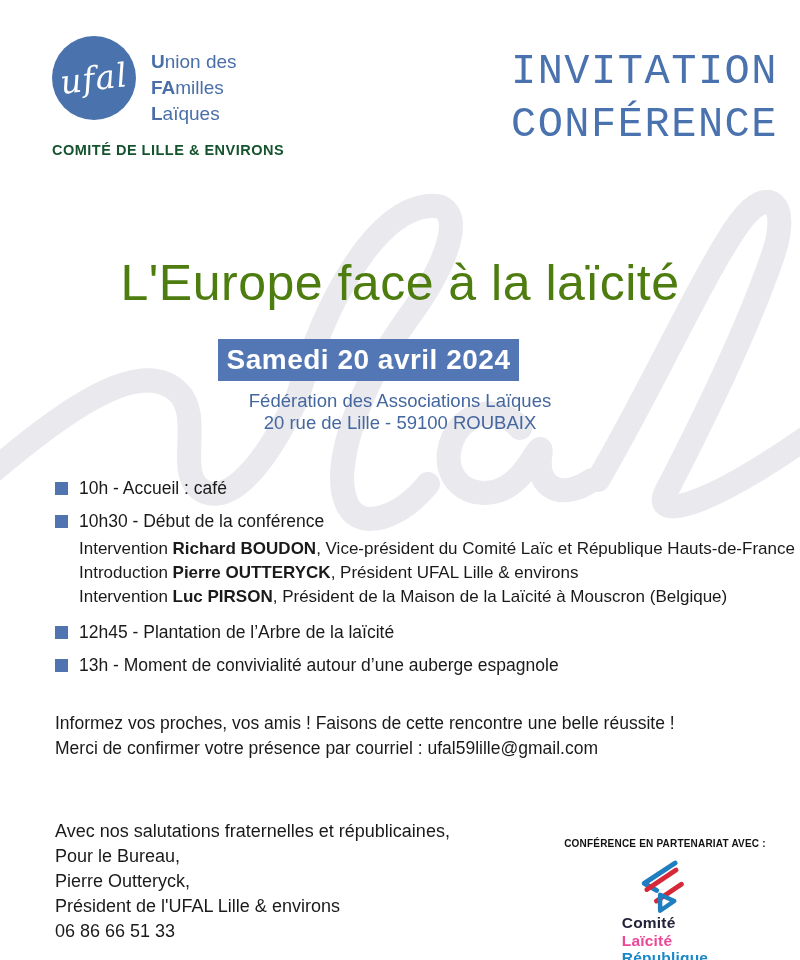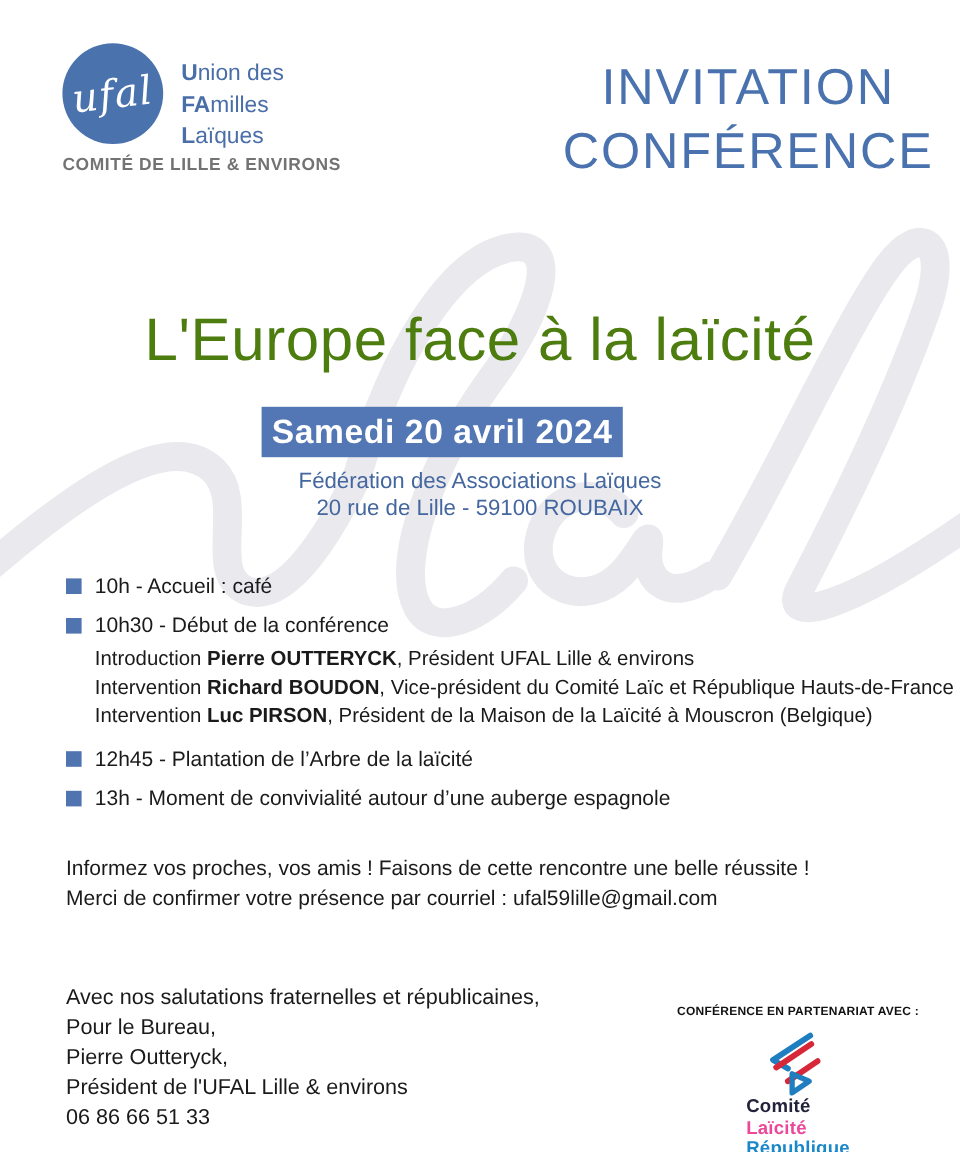--- a/index.html
+++ b/index.html
@@ -21,29 +21,30 @@
     background:#4a72ad;color:#ffffff;
     display:flex;align-items:center;justify-content:center;
   }
   .logo-circle span{
     font-family:"DejaVu Serif",serif;font-style:italic;
     font-size:33px;transform:rotate(-7deg);letter-spacing:1px;
   }
   .org{margin-left:15px;padding-top:13px;color:#4a6fa8;font-size:19px;line-height:26px;}
   .org b{font-weight:700;}
   .committee{
-    margin-top:3px;color:#737373;font-weight:700;
+    margin-top:15px;color:#14532d;font-weight:700;
     font-size:14.5px;letter-spacing:0.5px;white-space:nowrap;
   }
   
   .invite{
     position:absolute;top:46px;right:22px;
     text-align:center;color:#4a72ae;
     font-size:42px;line-height:53px;letter-spacing:1.5px;font-weight:400;
     white-space:nowrap;
+    font-family:Liberation Mono, monospace;
   }
   
   .headline{
     position:absolute;top:220px;left:0;width:100%;
     text-align:center;color:#4d7c0f;
     font-size:50px;font-weight:400;letter-spacing:0.5px;
   }
   
   .banner{
     position:absolute;top:339px;left:218px;width:301px;height:42px;
@@ -125,22 +126,22 @@
   </div>
 
   <div class="agenda">
     <ul>
       <li>
         <span class="sq"></span><span>10h - Accueil : café</span>
       </li>
       <li>
         <span class="sq"></span><span>10h30 - Début de la conférence</span>
         <div class="sublines">
+          <div class="subline"><span>Intervention </span><b>Richard BOUDON</b><span>, Vice-président du Comité Laïc et République Hauts-de-France</span></div>
           <div class="subline"><span>Introduction </span><b>Pierre OUTTERYCK</b><span>, Président UFAL Lille &amp; environs</span></div>
-          <div class="subline"><span>Intervention </span><b>Richard BOUDON</b><span>, Vice-président du Comité Laïc et République Hauts-de-France</span></div>
           <div class="subline"><span>Intervention </span><b>Luc PIRSON</b><span>, Président de la Maison de la Laïcité à Mouscron  (Belgique)</span></div>
         </div>
       </li>
       <li>
         <span class="sq"></span><span>12h45 - Plantation de l’Arbre de la laïcité</span>
       </li>
       <li>
         <span class="sq"></span><span>13h - Moment de convivialité autour d’une auberge espagnole</span>
       </li>
     </ul>

